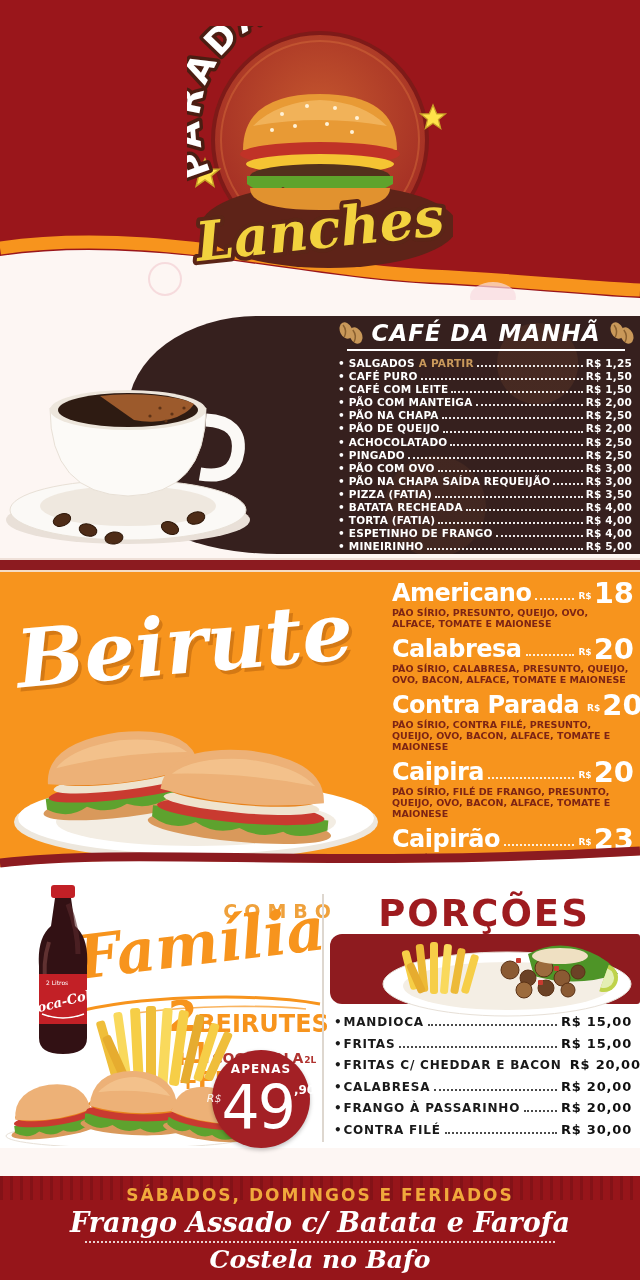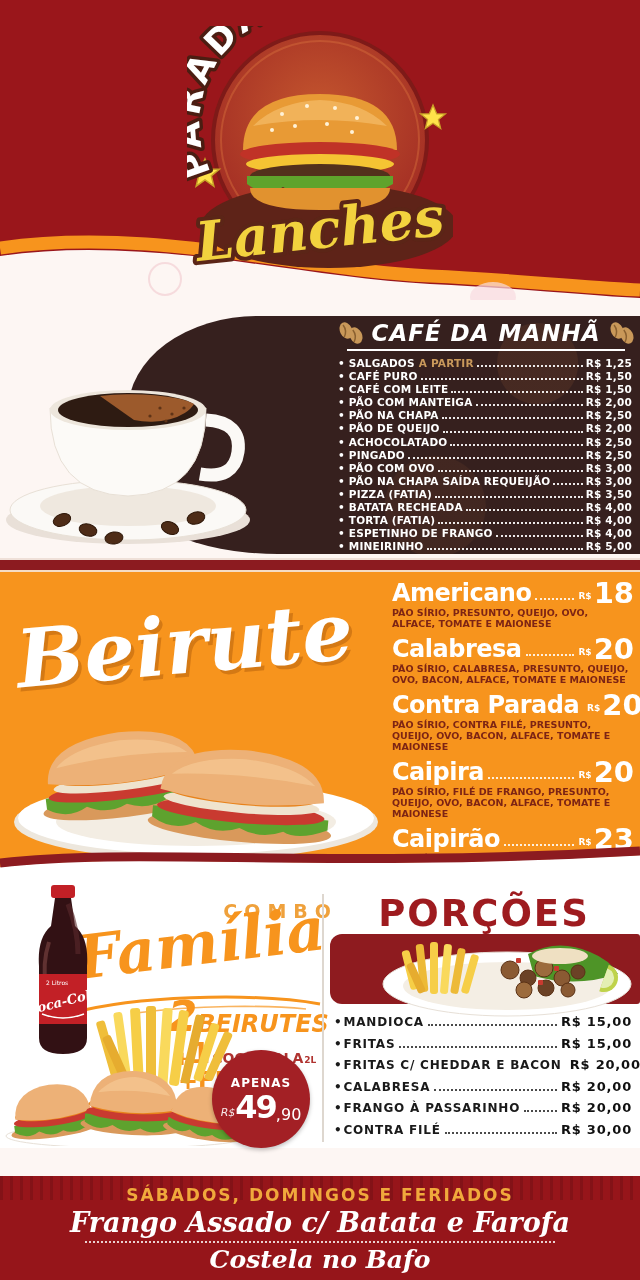--- a/index.html
+++ b/index.html
@@ -56,42 +56,42 @@
 
   
   .combo{position:absolute;top:878px;left:0;width:640px;height:270px;background:#fff;}
   .kicker{position:absolute;left:148px;top:22px;width:190px;text-align:right;font-size:19px;
           font-weight:bold;letter-spacing:7px;color:#EFA13C;}
   .familia{position:absolute;left:76px;top:30px;width:250px;text-align:center;
            font-family:"DejaVu Serif","Liberation Serif",serif;font-style:italic;font-weight:bold;
            font-size:60px;color:#F7941D;transform:rotate(-7deg);}
   .flourish{position:absolute;left:76px;top:114px;}
   .clines{position:absolute;left:168px;top:118px;color:#F7941D;}
-  .cl1{display:flex;align-items:flex-end;line-height:1;font-style:italic;}
+  .cl1{display:flex;align-items:flex-end;line-height:1;}
   .q1{font-size:42px;font-weight:bold;}
   .t1{font-size:24px;font-weight:bold;margin-bottom:2px;}
   .cl2{display:flex;align-items:flex-end;line-height:1;margin:2px 0 0 6px;}
   .p2{font-size:20px;font-weight:bold;}
   .q2{font-size:28px;font-weight:bold;}
   .t2{font-size:14px;font-weight:bold;color:#B03330;margin:0 1px 3px 2px;}
   .s2{font-size:9px;font-weight:bold;color:#B03330;margin-bottom:3px;}
   .cl3{display:flex;align-items:flex-end;line-height:1;margin:1px 0 0 10px;}
   .p3{font-size:24px;font-weight:bold;}
   .t3{font-size:23px;font-weight:bold;letter-spacing:1px;margin-bottom:1px;}
   .coke{position:absolute;left:16px;top:6px;z-index:3;}
   .fries{position:absolute;left:90px;top:126px;z-index:2;}
   .sands{position:absolute;left:2px;top:166px;z-index:3;}
   .badge{position:absolute;left:212px;top:172px;width:98px;height:98px;border-radius:50%;
          background:#A32025;color:#fff;display:flex;flex-direction:column;align-items:center;
          justify-content:center;z-index:5;box-shadow:0 2px 4px rgba(0,0,0,.25);}
   .badge-label{font-size:12px;font-weight:bold;letter-spacing:1px;margin-bottom:1px;}
   .badge-row{display:flex;line-height:1;}
   .badge-rs{font-size:11px;font-style:italic;margin-top:16px;opacity:.9;}
-  .badge-price{font-size:32px;font-weight:bold;letter-spacing:-2px;text-align:right;}
-  .badge-cents{font-size:16px;font-weight:normal;margin-top:16px;}
+  .badge-price{font-size:60px;font-weight:normal;letter-spacing:-2px;text-align:right;}
+  .badge-cents{font-size:12px;font-weight:bold;margin-top:7px;}
   .vline{position:absolute;left:322px;top:16px;height:248px;width:2px;background:#DED7CF;}
   .ptitle{position:absolute;left:330px;right:2px;top:14px;text-align:center;font-size:37px;
           font-weight:bold;color:#9E1B1F;letter-spacing:2px;z-index:2;}
   .pband{position:absolute;left:330px;right:0;top:56px;height:70px;background:#8E1B1F;
          border-radius:12px 3px 3px 12px;z-index:1;}
   .pplate{position:absolute;left:378px;top:44px;z-index:3;}
   .plist{position:absolute;left:334px;right:8px;top:136px;z-index:2;}
   .prow{display:flex;align-items:flex-end;font-size:12px;font-weight:bold;color:#1A1A1A;
         letter-spacing:.8px;margin-bottom:5.5px;line-height:16px;white-space:nowrap;}
   .pname::before{content:"•";margin-right:1px;}

